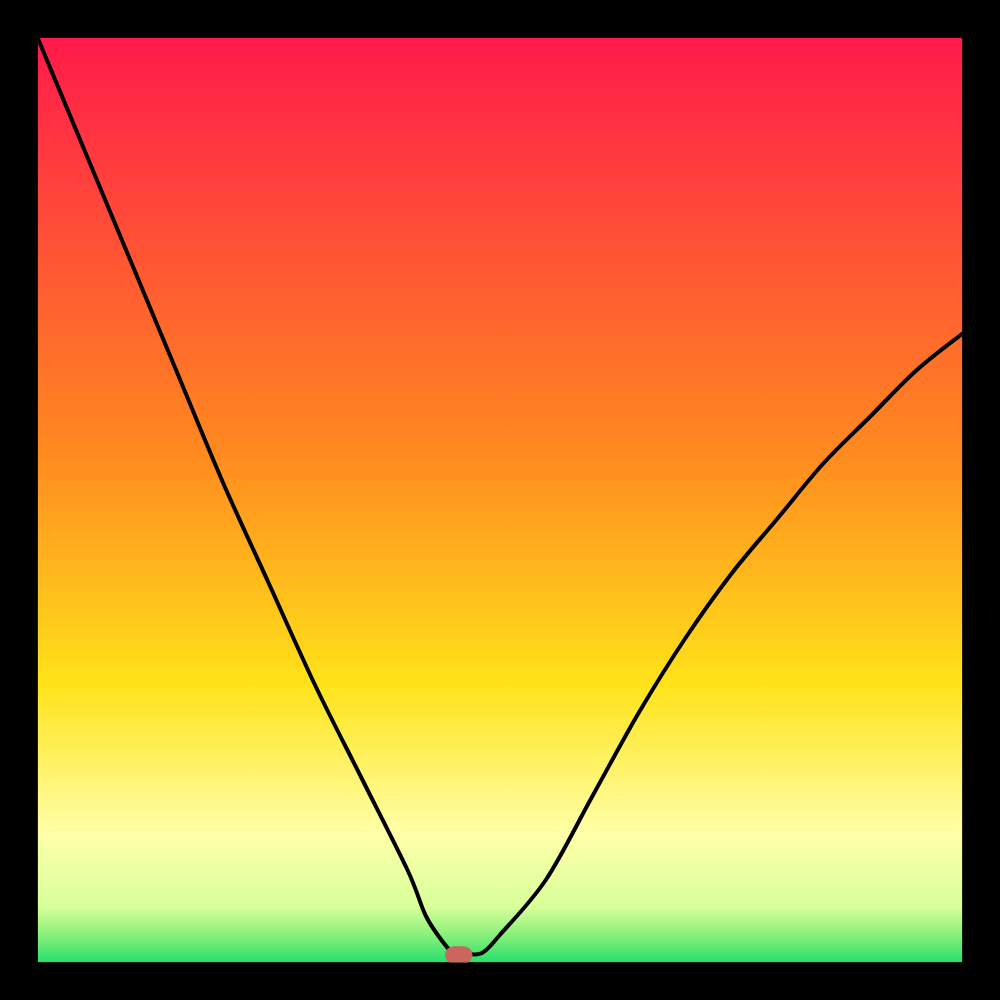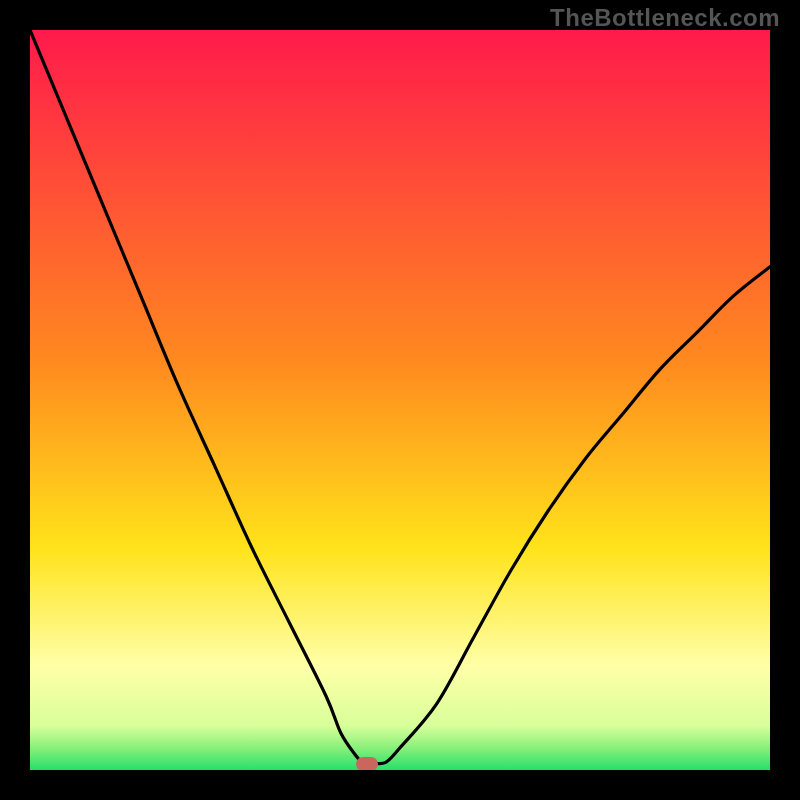--- a/index.html
+++ b/index.html
@@ -51,21 +51,20 @@
     position: absolute;
     inset: 0;
     z-index: 4;
   }
 </style>
 </head>
 <body>
 
 <div class="frame">
 
-  <div class="watermark">TheBottleneck.com</div>
 
   <div class="plot-area">
 
     <svg class="gradient-bg" width="740" height="740" viewBox="0 0 740 740" preserveAspectRatio="none">
       <defs>
         <linearGradient id="bg-grad" x1="0" y1="0" x2="0" y2="1">
             <stop offset="0%" stop-color="#ff1a4b"></stop>
             <stop offset="45%" stop-color="#ff8a1f"></stop>
             <stop offset="70%" stop-color="#ffe31a"></stop>
             <stop offset="86%" stop-color="#ffffa8"></stop>

